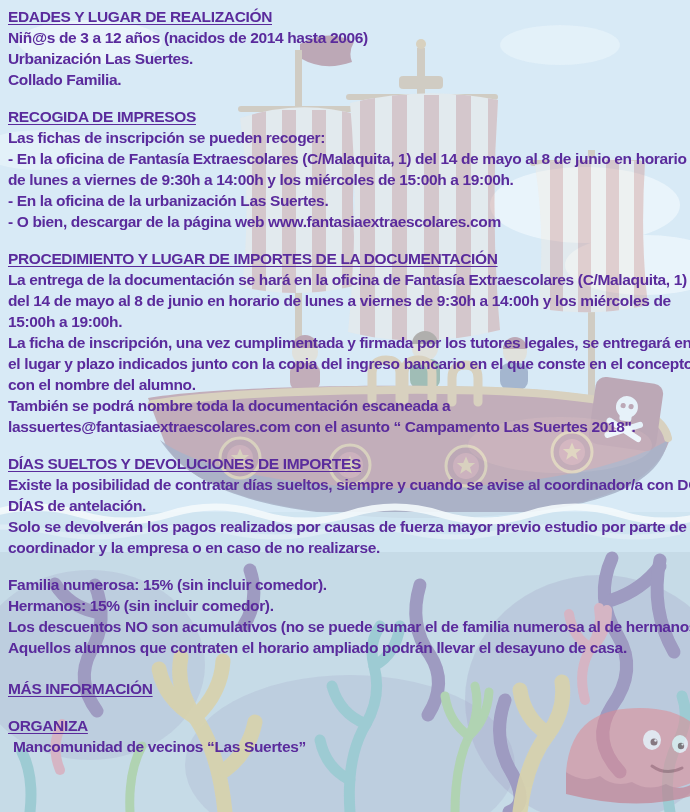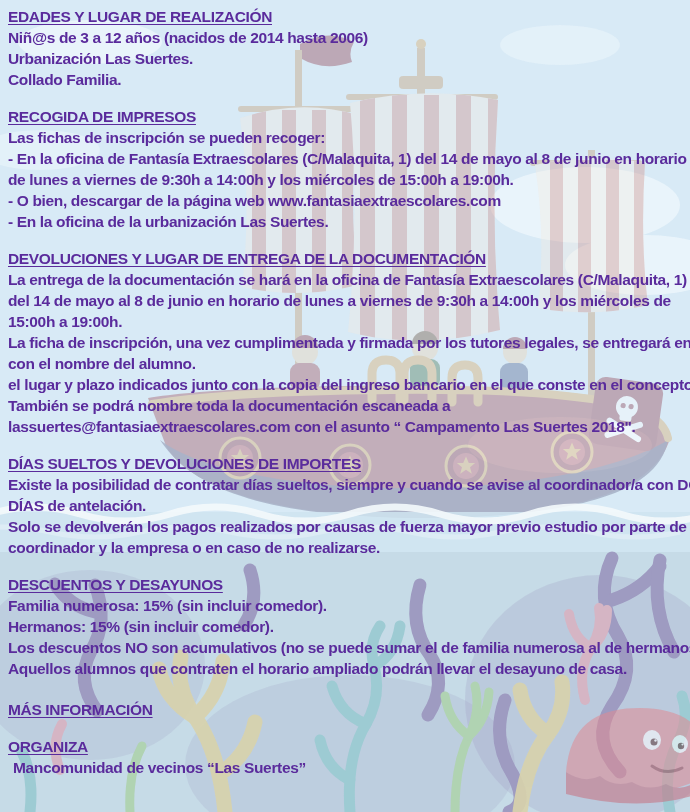--- a/index.html
+++ b/index.html
@@ -241,43 +241,42 @@
         <h2 class="heading">EDADES Y LUGAR DE REALIZACIÓN</h2>
         <p class="line">Niñ@s de 3 a 12 años (nacidos de 2014 hasta 2006)</p>
         <p class="line">Urbanización Las Suertes.</p>
         <p class="line">Collado Familia.</p>
       </section>
       <section class="section">
         <h2 class="heading">RECOGIDA DE IMPRESOS</h2>
         <p class="line">Las fichas de inscripción se pueden recoger:</p>
         <p class="line">- En la oficina de Fantasía Extraescolares (C/Malaquita, 1) del 14 de mayo al 8 de junio en horario</p>
         <p class="line">de lunes a viernes de 9:30h a 14:00h y los miércoles de 15:00h a 19:00h.</p>
+        <p class="line">- En la oficina de la urbanización Las Suertes.</p>
         <p class="line">- O bien, descargar de la página web www.fantasiaextraescolares.com</p>
-        <p class="line">- En la oficina de la urbanización Las Suertes.</p>
-      </section>
-      <section class="section">
-        <h2 class="heading">DEVOLUCIONES Y LUGAR DE ENTREGA DE LA DOCUMENTACIÓN</h2>
+      </section>
+      <section class="section">
+        <h2 class="heading">PROCEDIMIENTO Y LUGAR DE IMPORTES DE LA DOCUMENTACIÓN</h2>
         <p class="line">La entrega de la documentación se hará en la oficina de Fantasía Extraescolares (C/Malaquita, 1)</p>
         <p class="line">del 14 de mayo al 8 de junio en horario de lunes a viernes de 9:30h a 14:00h y los miércoles de</p>
         <p class="line">15:00h a 19:00h.</p>
         <p class="line">La ficha de inscripción, una vez cumplimentada y firmada por los tutores legales, se entregará en</p>
+        <p class="line">el lugar y plazo indicados junto con la copia del ingreso bancario en el que conste en el concepto</p>
         <p class="line">con el nombre del alumno.</p>
-        <p class="line">el lugar y plazo indicados junto con la copia del ingreso bancario en el que conste en el concepto</p>
         <p class="line">También se podrá nombre toda la documentación escaneada a</p>
         <p class="line">lassuertes@fantasiaextraescolares.com con el asunto “ Campamento Las Suertes 2018".</p>
       </section>
       <section class="section">
         <h2 class="heading">DÍAS SUELTOS Y DEVOLUCIONES DE IMPORTES</h2>
         <p class="line">Existe la posibilidad de contratar días sueltos, siempre y cuando se avise al coordinador/a con DOS</p>
         <p class="line">DÍAS de antelación.</p>
         <p class="line">Solo se devolverán los pagos realizados por causas de fuerza mayor previo estudio por parte de la</p>
         <p class="line">coordinador y la empresa o en caso de no realizarse.</p>
       </section>
       <section class="section">
-        <h2 class="heading">DESCUENTOS Y DESAYUNOS</h2>
         <p class="line">Familia numerosa: 15% (sin incluir comedor).</p>
         <p class="line">Hermanos: 15% (sin incluir comedor).</p>
         <p class="line">Los descuentos NO son acumulativos (no se puede sumar el de familia numerosa al de hermanos).</p>
         <p class="line">Aquellos alumnos que contraten el horario ampliado podrán llevar el desayuno de casa.</p>
       </section>
       <section class="section">
         <h2 class="heading">MÁS INFORMACIÓN</h2>
       </section>
       <section class="section">
         <h2 class="heading">ORGANIZA</h2>

